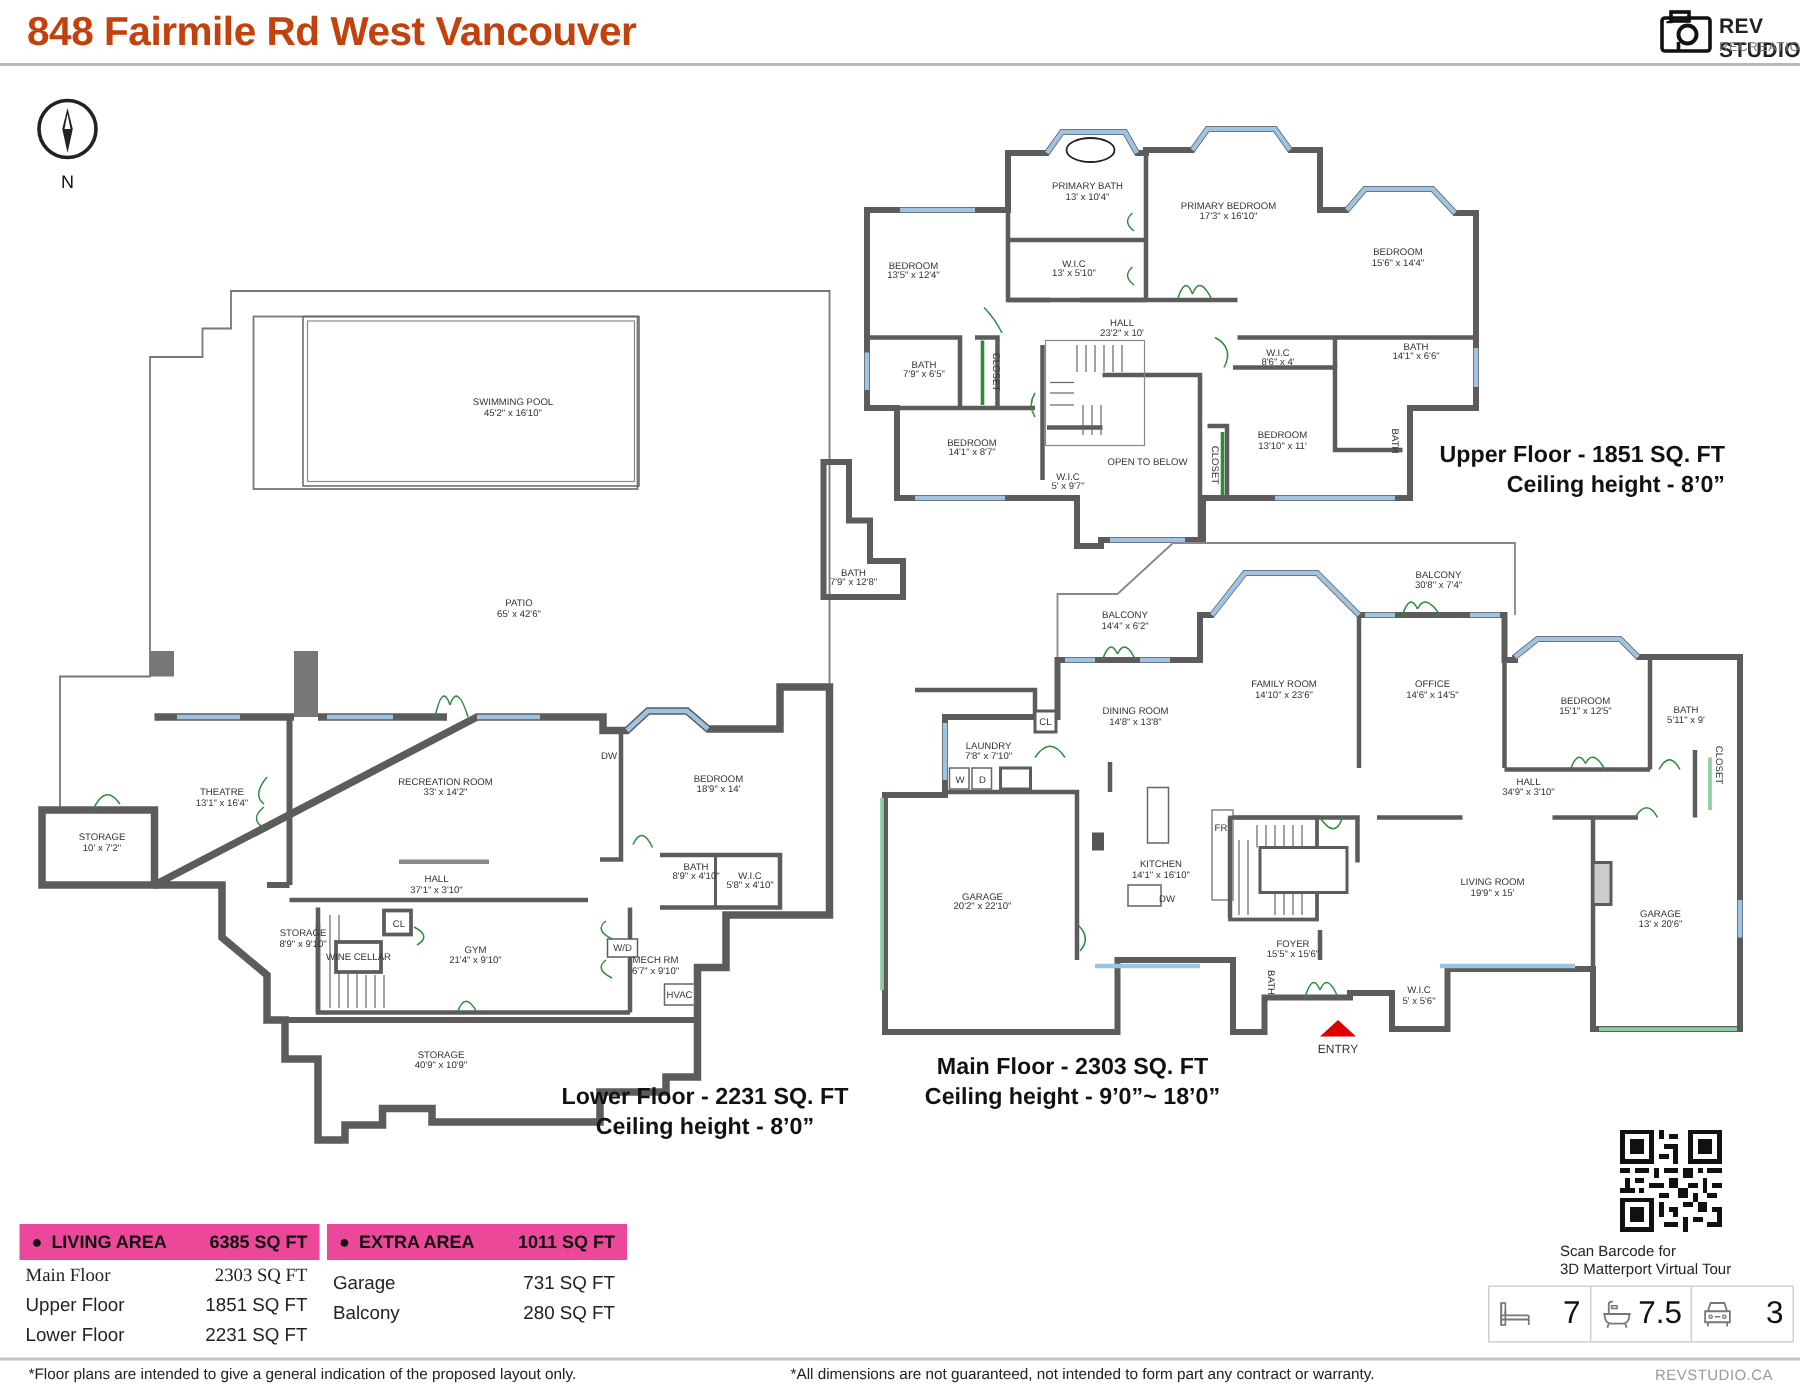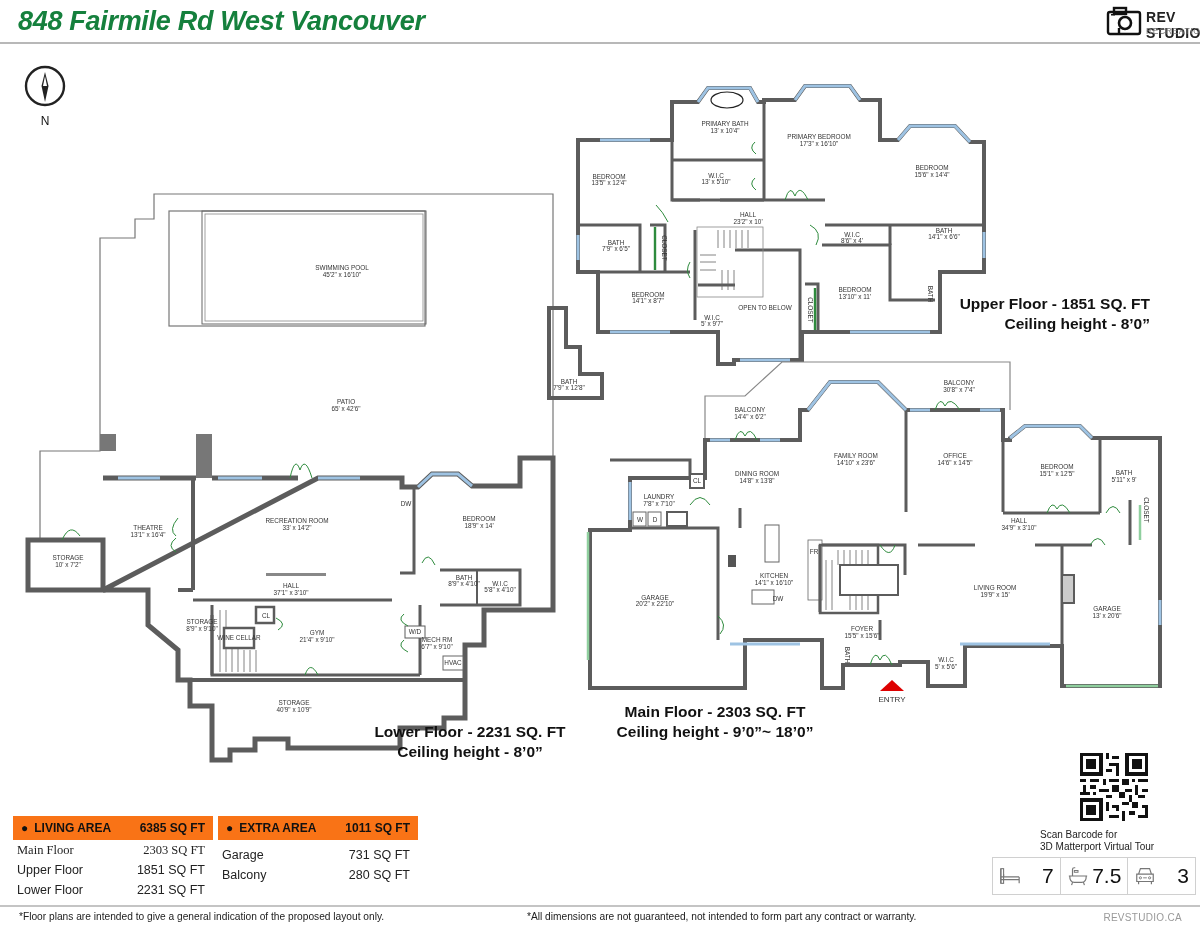--- a/index.html
+++ b/index.html
@@ -1,34 +1,34 @@
 <!DOCTYPE html>
 <html><head>
 <meta charset="utf-8">
 <style>
   * { box-sizing: border-box; margin: 0; padding: 0; }
   html, body { width: 1200px; height: 929px; background: #ffffff; overflow: hidden; }
   body { position: relative; font-family: "Liberation Sans", "DejaVu Sans", sans-serif; color: #111; }
 
-  .header-title { position: absolute; left: 18px; top: 6px; font-size: 27px; font-weight: bold; letter-spacing: -0.3px; color: #15803d; font-family: "Liberation Sans", sans-serif; font-style: italic; }
+  .header-title { position: absolute; left: 18px; top: 6px; font-size: 27px; font-weight: bold; letter-spacing: -0.3px; color: #c2410c; font-family: "Liberation Sans", sans-serif; }
   .header-rule { position: absolute; left: 0; top: 42px; width: 1200px; height: 2px; background: #b8b8b8; }
   .logo { position: absolute; left: 1082px; top: 6px; width: 110px; height: 32px; margin-left: 24px; }
   .logo-text-1 { position: absolute; left: 40px; top: 3px; font-size: 14px; font-weight: bold; color: #222; letter-spacing: 0.3px; }
   .logo-text-2 { position: absolute; left: 40px; top: 20px; font-size: 8.5px; color: #777; letter-spacing: 0.6px; }
 
   .compass { position: absolute; left: 24px; top: 64px; width: 48px; height: 64px; }
 
   .plan-svg { position: absolute; left: 0; top: 44px; width: 1200px; height: 760px; }
   .room-label { font-family: "Liberation Sans", "DejaVu Sans", sans-serif; font-size: 6.4px; fill: #333; text-anchor: middle; }
 
   .floor-caption { position: absolute; font-weight: bold; font-size: 15.5px; text-align: center; line-height: 20px; color: #111; }
   .floor-caption span { display: block; }
 
   .area-table { position: absolute; top: 816px; width: 200px; }
-  .area-head { height: 24px; background: #f97316; display: flex; align-items: center; justify-content: space-between; padding: 0 8px 0 8px; font-size: 12px; font-weight: bold; color: #111; }
+  .area-head { height: 24px; background: #ec4899; display: flex; align-items: center; justify-content: space-between; padding: 0 8px 0 8px; font-size: 12px; font-weight: bold; color: #111; }
   .area-head .bullet { margin-right: 6px; }
   .area-row { height: 20px; display: flex; justify-content: space-between; align-items: center; padding: 0 8px 0 4px; font-size: 12.5px; color: #222; }
 
   .footer-rule { position: absolute; left: 0; top: 905px; width: 1200px; height: 2px; background: #c4c4c4; }
   .footer-note { position: absolute; top: 911px; font-size: 10.2px; color: #222; }
   .footer-brand { position: absolute; right: 18px; top: 912px; font-size: 10px; color: #999; letter-spacing: 0.3px; }
 
   .qr { position: absolute; left: 1080px; top: 752px; width: 68px; height: 70px; }
   .qr-caption { position: absolute; left: 1040px; top: 829px; width: 150px; text-align: left; font-size: 10px; line-height: 12px; color: #222; }
 

